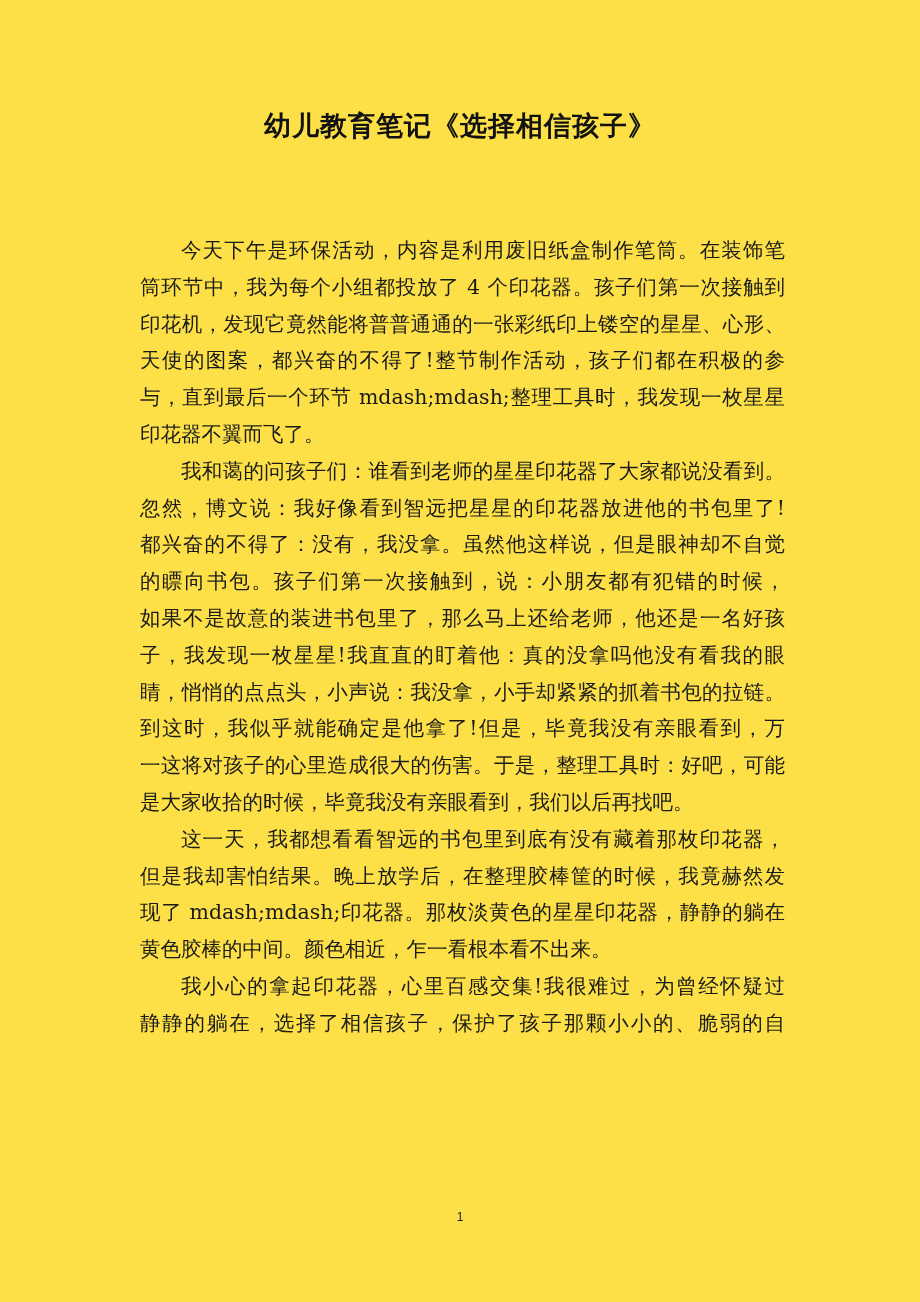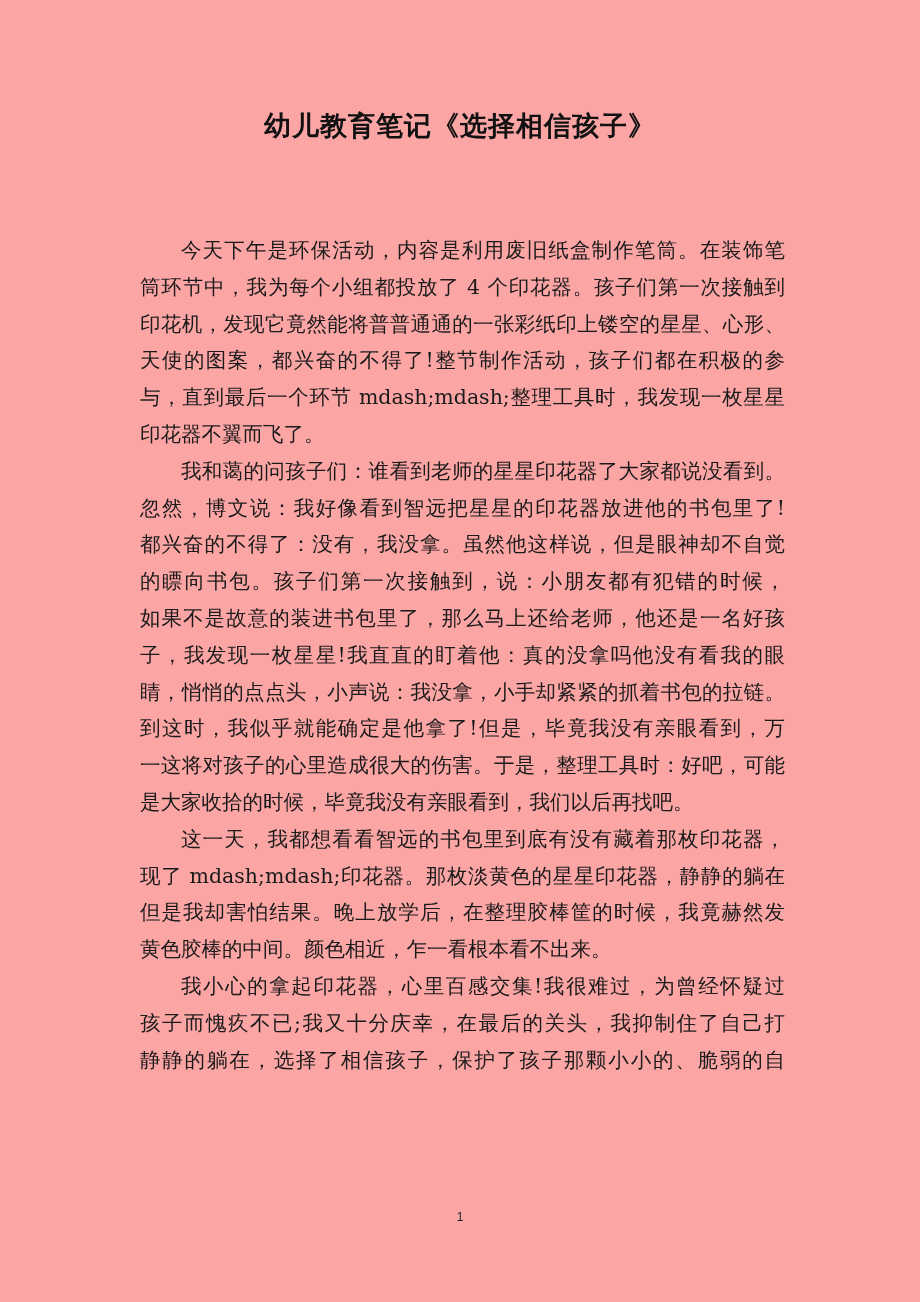--- a/index.html
+++ b/index.html
@@ -1,17 +1,17 @@
 <!DOCTYPE html>
 <html><head>
 <meta charset="utf-8">
 <style>
   html, body { margin: 0; padding: 0; background: #ffffff; }
   body { width: 920px; height: 1302px; position: relative; overflow: hidden; }
-  .page { position: absolute; left: 0; top: 0; width: 920px; height: 1302px; background: #fca5a5; }
+  .page { position: absolute; left: 0; top: 0; width: 920px; height: 1302px; background: #fde047; }
   .title {
     position: absolute; left: 0; top: 108px; width: 920px; text-align: center;
     font-family: "DejaVu Sans", sans-serif; font-size: 27px; font-weight: bold; color: #111;
     letter-spacing: 1px;
   }
   .body {
     position: absolute; left: 140px; top: 232px; width: 645px;
     font-family: "DejaVu Serif", serif; font-size: 20.5px; color: #1a1a1a;
     line-height: 36.8px;
   }
@@ -42,23 +42,22 @@
     <div class="line">都兴奋的不得了：没有，我没拿。虽然他这样说，但是眼神却不自觉</div>
     <div class="line">的瞟向书包。孩子们第一次接触到，说：小朋友都有犯错的时候，</div>
     <div class="line">如果不是故意的装进书包里了，那么马上还给老师，他还是一名好孩</div>
     <div class="line">子，我发现一枚星星!我直直的盯着他：真的没拿吗他没有看我的眼</div>
     <div class="line">睛，悄悄的点点头，小声说：我没拿，小手却紧紧的抓着书包的拉链。</div>
     <div class="line">到这时，我似乎就能确定是他拿了!但是，毕竟我没有亲眼看到，万</div>
     <div class="line">一这将对孩子的心里造成很大的伤害。于是，整理工具时：好吧，可能</div>
     <div class="line last">是大家收拾的时候，毕竟我没有亲眼看到，我们以后再找吧。</div>
 
     <div class="line indent">这一天，我都想看看智远的书包里到底有没有藏着那枚印花器，</div>
+    <div class="line">但是我却害怕结果。晚上放学后，在整理胶棒筐的时候，我竟赫然发</div>
     <div class="line">现了 mdash;mdash;印花器。那枚淡黄色的星星印花器，静静的躺在</div>
-    <div class="line">但是我却害怕结果。晚上放学后，在整理胶棒筐的时候，我竟赫然发</div>
     <div class="line last">黄色胶棒的中间。颜色相近，乍一看根本看不出来。</div>
 
     <div class="line indent">我小心的拿起印花器，心里百感交集!我很难过，为曾经怀疑过</div>
-    <div class="line">孩子而愧疚不已;我又十分庆幸，在最后的关头，我抑制住了自己打</div>
     <div class="line">静静的躺在，选择了相信孩子，保护了孩子那颗小小的、脆弱的自</div>
   </div>
 
   <div class="page-number">1</div>
 </div>
 
 </body></html>

